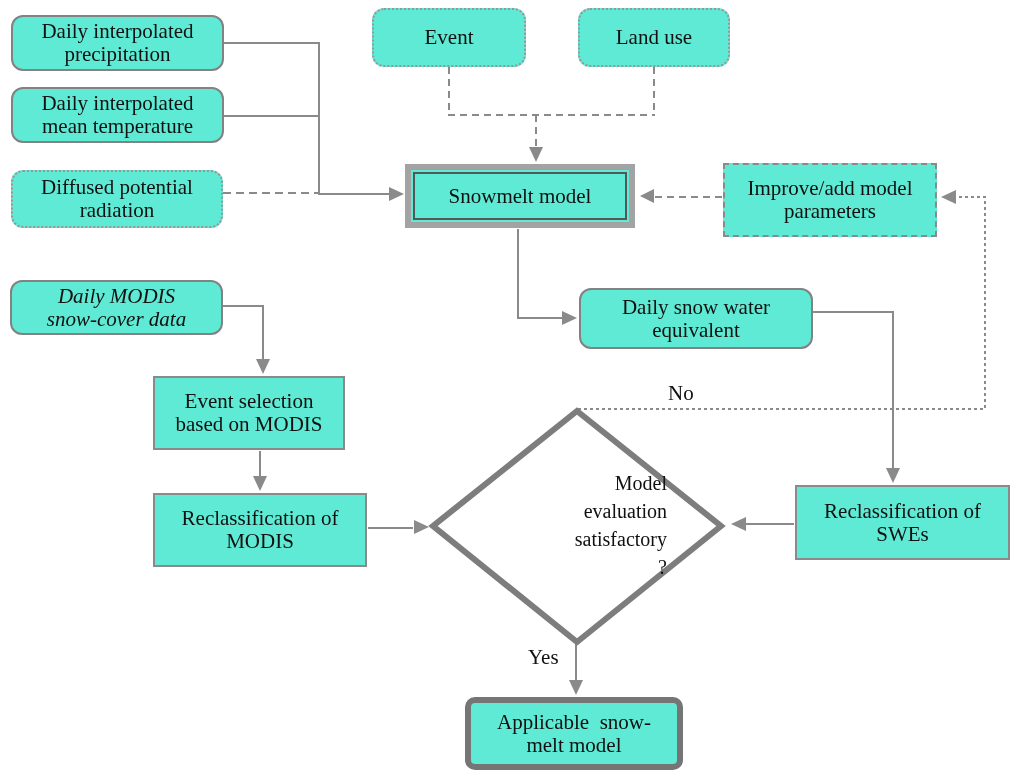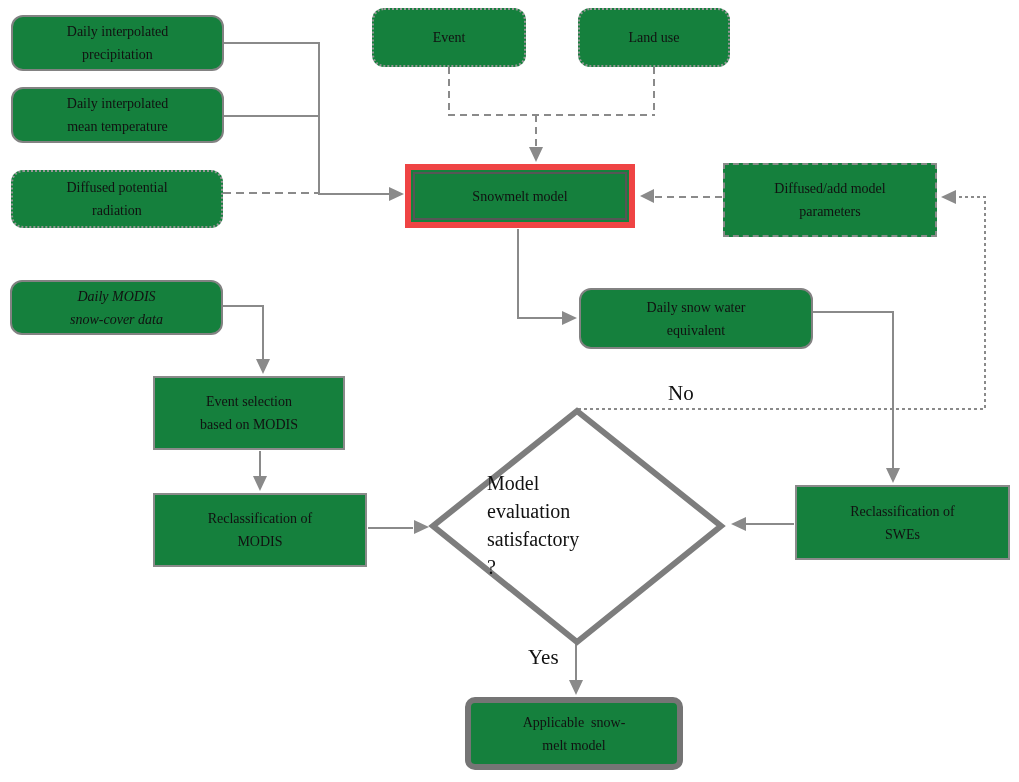--- a/index.html
+++ b/index.html
@@ -16,22 +16,22 @@
     color: #111111;
     overflow: hidden;
   }
   .node {
     position: absolute;
     box-sizing: border-box;
     display: flex;
     align-items: center;
     justify-content: center;
     text-align: center;
-    background: #15803d;
-    font-size: 14px;
+    background: #5eead4;
+    font-size: 21px;
     line-height: 23px;
     white-space: pre-wrap;
   }
   .rounded-solid {
     border: 2px solid #828282;
     border-radius: 12px;
   }
   .rounded-dotted {
     border: 2px dotted #969696;
     border-radius: 12px;
@@ -39,34 +39,34 @@
   .rect-solid {
     border: 2px solid #8a8a8a;
   }
   .rect-dashed {
     border: 2px dashed #8a8a8a;
   }
   .rect-thick {
     border: 6px solid #757575;
   }
   .rect-thick-double {
-    border: 6px solid #ef4444;
+    border: 6px solid #a3a3a3;
   }
   .rect-thick-double::before {
     content: "";
     position: absolute;
     inset: 2px;
     border: 2px solid #565656;
     pointer-events: none;
   }
   .diamond-text {
     position: absolute;
     box-sizing: border-box;
     width: 180px;
-    text-align: left;
+    text-align: right;
     font-size: 20px;
     line-height: 28px;
     white-space: pre-wrap;
   }
   .edge-label {
     position: absolute;
     font-size: 21px;
     line-height: 24px;
     white-space: pre;
   }
@@ -134,21 +134,21 @@
 
   <div class="node rounded-dotted" style="left:11px; top:170px; width:212px; height:58px;">Diffused potential
 radiation</div>
 
   <div class="node rounded-dotted" style="left:372px; top:8px; width:154px; height:59px;">Event</div>
 
   <div class="node rounded-dotted" style="left:578px; top:8px; width:152px; height:59px;">Land use</div>
 
   <div class="node rect-thick-double" style="left:405px; top:164px; width:230px; height:64px;">Snowmelt model</div>
 
-  <div class="node rect-dashed" style="left:723px; top:163px; width:214px; height:74px;">Diffused/add model
+  <div class="node rect-dashed" style="left:723px; top:163px; width:214px; height:74px;">Improve/add model
 parameters</div>
 
   <div class="node rounded-solid" style="left:579px; top:288px; width:234px; height:61px;">Daily snow water
 equivalent</div>
 
   <div class="node rounded-solid" style="left:10px; top:280px; width:213px; height:55px;font-style:italic;">Daily MODIS
 snow-cover data</div>
 
   <div class="node rect-solid" style="left:153px; top:376px; width:192px; height:74px;">Event selection
 based on MODIS</div>

